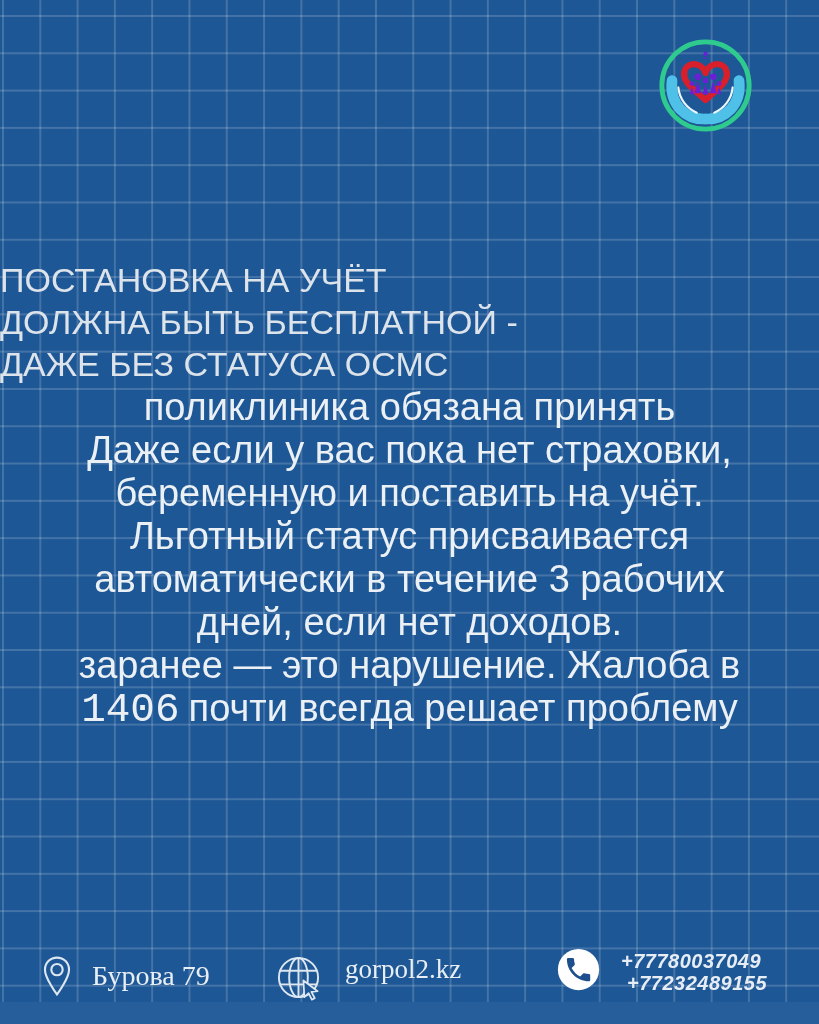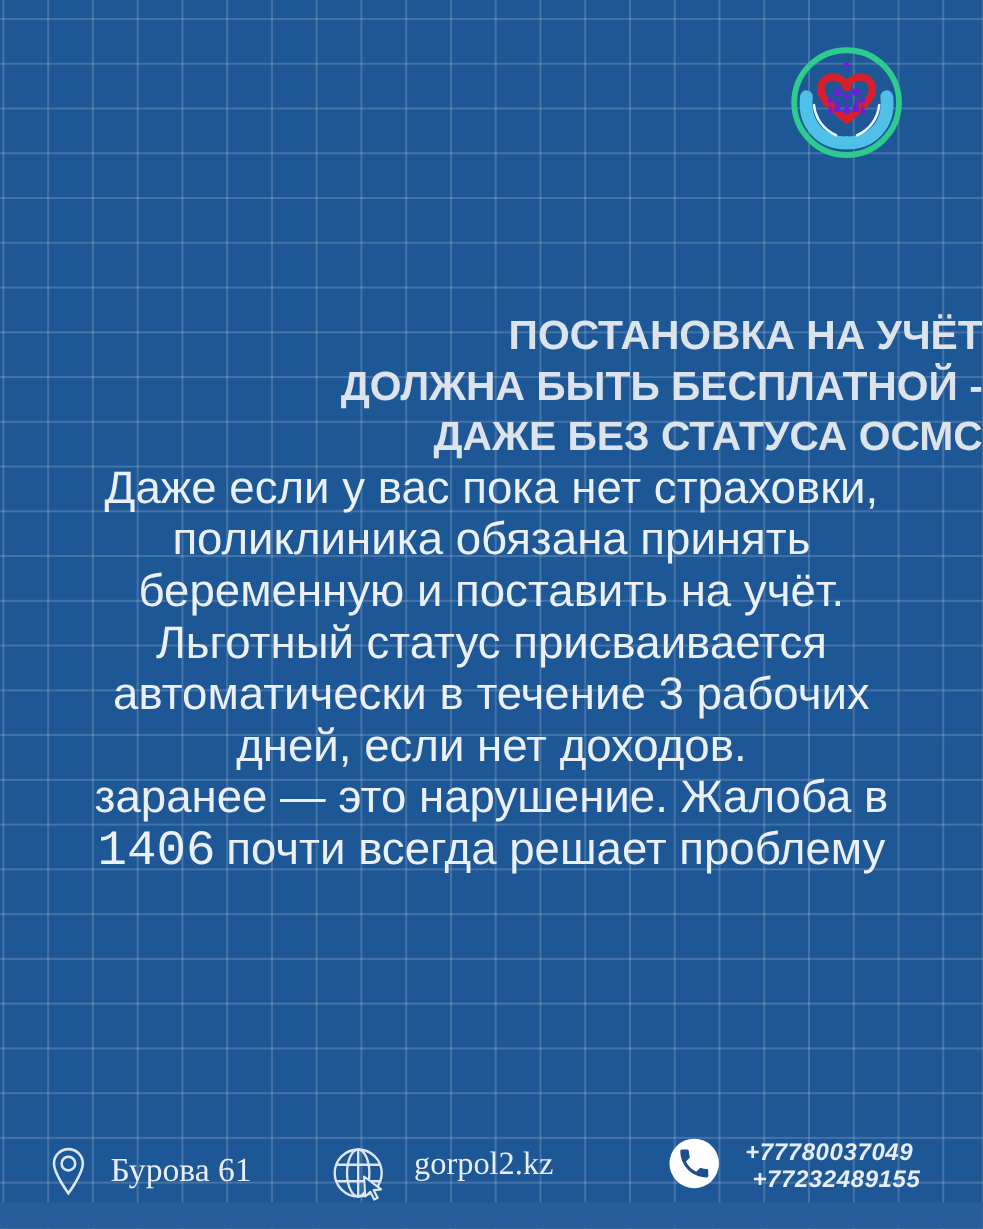--- a/index.html
+++ b/index.html
@@ -17,22 +17,22 @@
   }
   .bottom-strip{
     position:absolute;left:0;right:0;bottom:0;height:22px;
     background:#265E9C;
   }
   .logo{
     position:absolute;left:657px;top:37px;width:97px;height:97px;
   }
   .headline{
     position:absolute;left:0;top:259px;width:100%;
-    text-align:right;color:#DCE3EA;
-    font-size:34px;line-height:42px;font-weight:700;
+    text-align:left;color:#DCE3EA;
+    font-size:34px;line-height:42px;font-weight:400;
     letter-spacing:0px;
   }
   .body-text{
     position:absolute;left:0;top:386px;width:100%;
     text-align:center;color:#EBF0F5;
     font-size:38px;line-height:43px;font-weight:400;
   }
   .serif-num{
     font-family:Liberation Mono, monospace;
     font-size:41px;
@@ -95,39 +95,39 @@
     </svg>
   </div>
 
   <div class="headline">
     <div class="headline-line">ПОСТАНОВКА НА УЧЁТ</div>
     <div class="headline-line">ДОЛЖНА БЫТЬ БЕСПЛАТНОЙ -</div>
     <div class="headline-line">ДАЖЕ БЕЗ СТАТУСА ОСМС</div>
   </div>
 
   <div class="body-text">
+    <div class="body-line">поликлиника обязана принять</div>
     <div class="body-line">Даже если у вас пока нет страховки,</div>
-    <div class="body-line">поликлиника обязана принять</div>
     <div class="body-line">беременную и поставить на учёт.</div>
     <div class="body-line">Льготный статус присваивается</div>
     <div class="body-line">автоматически в течение 3 рабочих</div>
     <div class="body-line">дней, если нет доходов.</div>
     <div class="body-line">заранее — это нарушение. Жалоба в</div>
     <div class="body-line">
       <span class="serif-num">1406</span><span>почти всегда решает проблему</span>
     </div>
   </div>
 
   <div class="footer">
 
     <svg class="footer-icon pin-icon" viewBox="0 0 24 30">
       <path d="M12 2 C7.2 2 3.5 5.8 3.5 10.5 C3.5 16.5 12 28 12 28 C12 28 20.5 16.5 20.5 10.5 C20.5 5.8 16.8 2 12 2 Z" fill="none" stroke="#DDE7F1" stroke-width="1.5"></path>
       <circle cx="12" cy="10.5" r="4" fill="none" stroke="#DDE7F1" stroke-width="1.5"></circle>
     </svg>
-    <div class="address">Бурова 61</div>
+    <div class="address">Бурова 79</div>
 
     <svg class="footer-icon globe-icon" viewBox="0 0 48 48">
       <g fill="none" stroke="#DDE7F1" stroke-width="2">
         <circle cx="24" cy="24" r="20"></circle>
         <ellipse cx="24" cy="24" rx="9.5" ry="20"></ellipse>
         <line x1="24" y1="4" x2="24" y2="44"></line>
         <line x1="5.5" y1="17" x2="42.5" y2="17"></line>
         <line x1="5.5" y1="31" x2="42.5" y2="31"></line>
       </g>
       <path d="M29 27 L43.5 38 L37.2 38.6 L40.6 45.2 L37.6 46.6 L34.3 40 L30 44 Z" fill="#1E5795" stroke="#DDE7F1" stroke-width="1.8" stroke-linejoin="round"></path>

